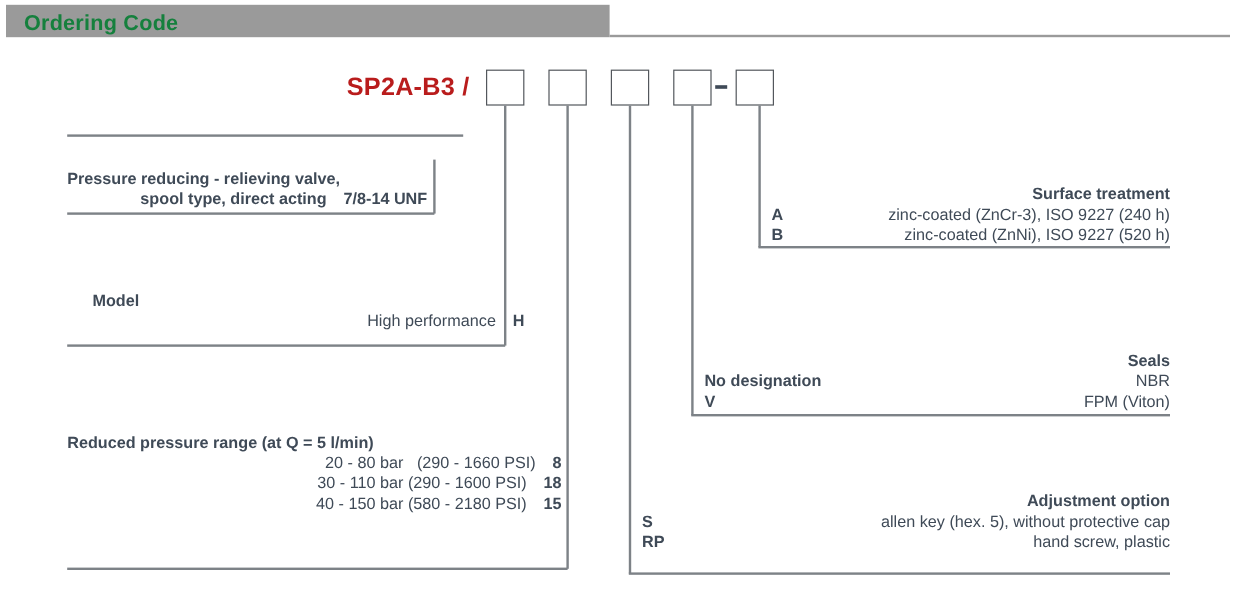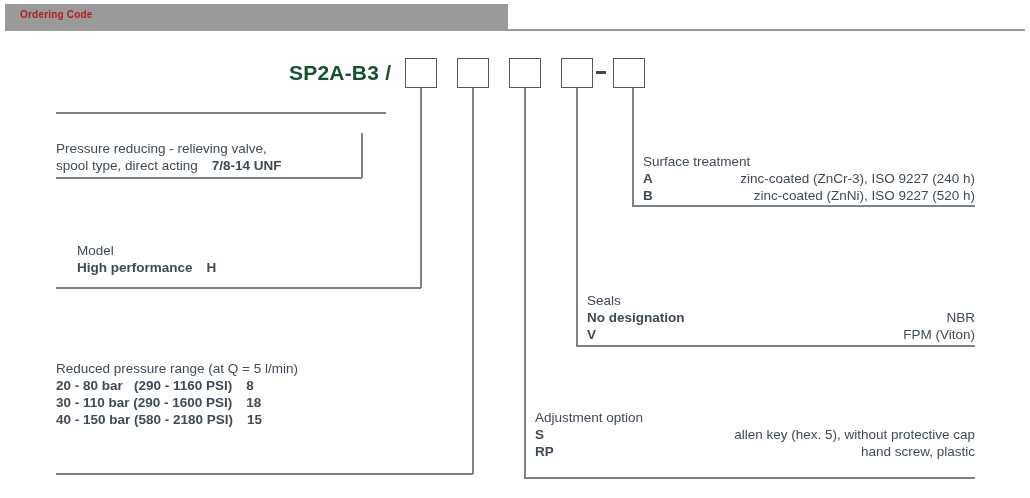--- a/index.html
+++ b/index.html
@@ -22,23 +22,23 @@
     left: 5px;
     top: 4px;
     width: 503px;
     height: 27px;
     background: #9a9a9a;
   }
   #header-title {
     position: absolute;
     left: 20px;
     top: 9px;
-    font-size: 10px;
+    font-size: 18px;
     font-weight: bold;
-    color: #b91c1c;
+    color: #15803d;
     letter-spacing: 0.2px;
     white-space: nowrap;
   }
   #header-rule {
     position: absolute;
     left: 508px;
     top: 29px;
     width: 517px;
     height: 2px;
     background: #9a9a9a;
@@ -51,21 +51,21 @@
     top: 58px;
     width: 1030px;
     height: 40px;
   }
   #code-prefix {
     position: absolute;
     left: 289px;
     top: 3px;
     font-size: 21px;
     font-weight: bold;
-    color: #14532d;
+    color: #b91c1c;
     white-space: nowrap;
     letter-spacing: 0.2px;
   }
   .code-box {
     position: absolute;
     top: 0;
     width: 32px;
     height: 30px;
     border: 1.6px solid #53575c;
     background: #ffffff;
@@ -92,34 +92,34 @@
     background: #7d8287;
   }
 
   
   .block {
     position: absolute;
     font-size: 13.5px;
     line-height: 17px;
   }
   .block .title {
-    font-weight: normal;
+    font-weight: bold;
     white-space: nowrap;
   }
   .right-align {
-    text-align: left;
+    text-align: right;
   }
 
   
   .lrow {
     display: flex;
-    justify-content: flex-start;
-    white-space: nowrap;
-  }
-  .lrow .desc { white-space: pre; font-weight: bold; }
+    justify-content: flex-end;
+    white-space: nowrap;
+  }
+  .lrow .desc { white-space: pre; }
   .lrow .val { font-weight: bold; padding-left: 14px; }
 
   
   .rrow {
     display: flex;
     justify-content: space-between;
     white-space: nowrap;
   }
   .rrow .key { font-weight: bold; min-width: 34px; }
   .rrow .desc { padding-left: 16px; }
@@ -180,21 +180,21 @@
   <div class="title">Model</div>
   <div class="lrow">
     <span class="desc">High performance</span>
     <span class="val">H</span>
   </div>
 </div>
 
 <div class="block" style="left:56px; top:360px; width:412px;">
   <div class="title">Reduced pressure range (at Q = 5 l/min)</div>
   <div class="lrow">
-    <span class="desc">20 - 80 bar   (290 - 1160 PSI)</span>
+    <span class="desc">20 - 80 bar   (290 - 1660 PSI)</span>
     <span class="val">8</span>
   </div>
   <div class="lrow">
     <span class="desc">30 - 110 bar (290 - 1600 PSI)</span>
     <span class="val">18</span>
   </div>
   <div class="lrow">
     <span class="desc">40 - 150 bar (580 - 2180 PSI)</span>
     <span class="val">15</span>
   </div>

